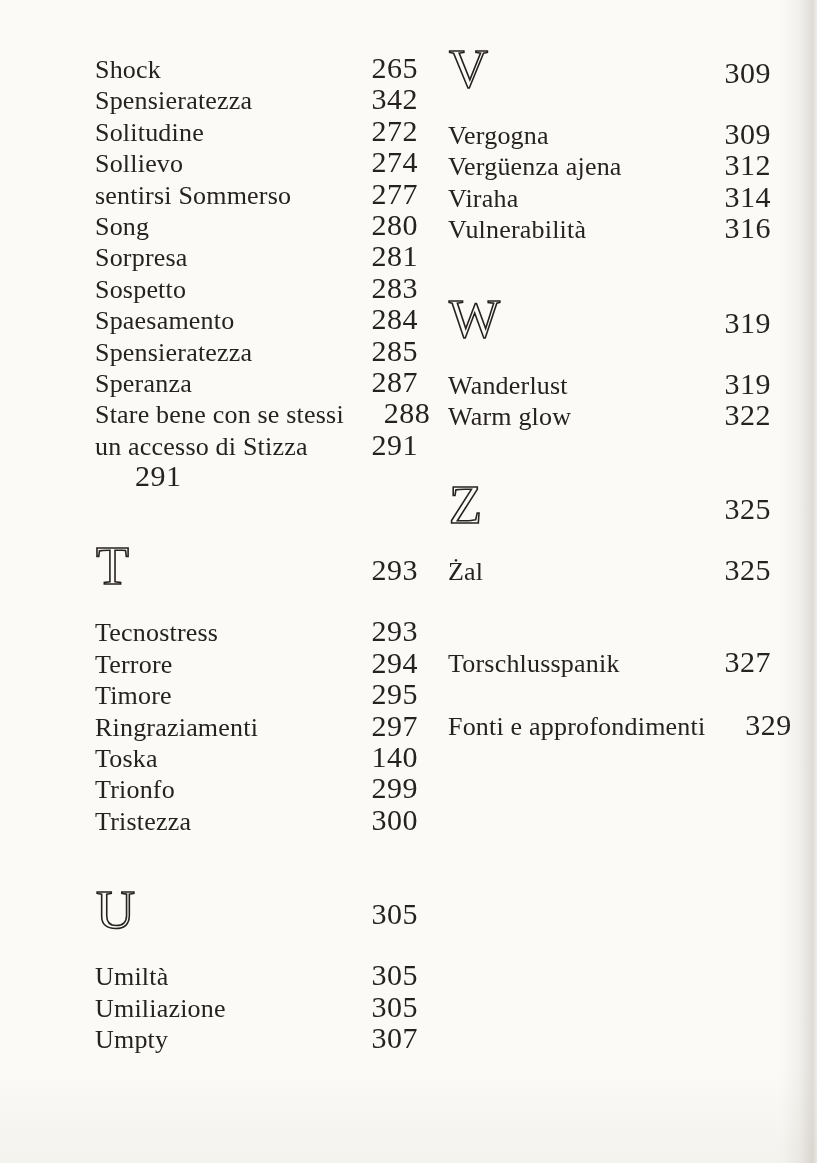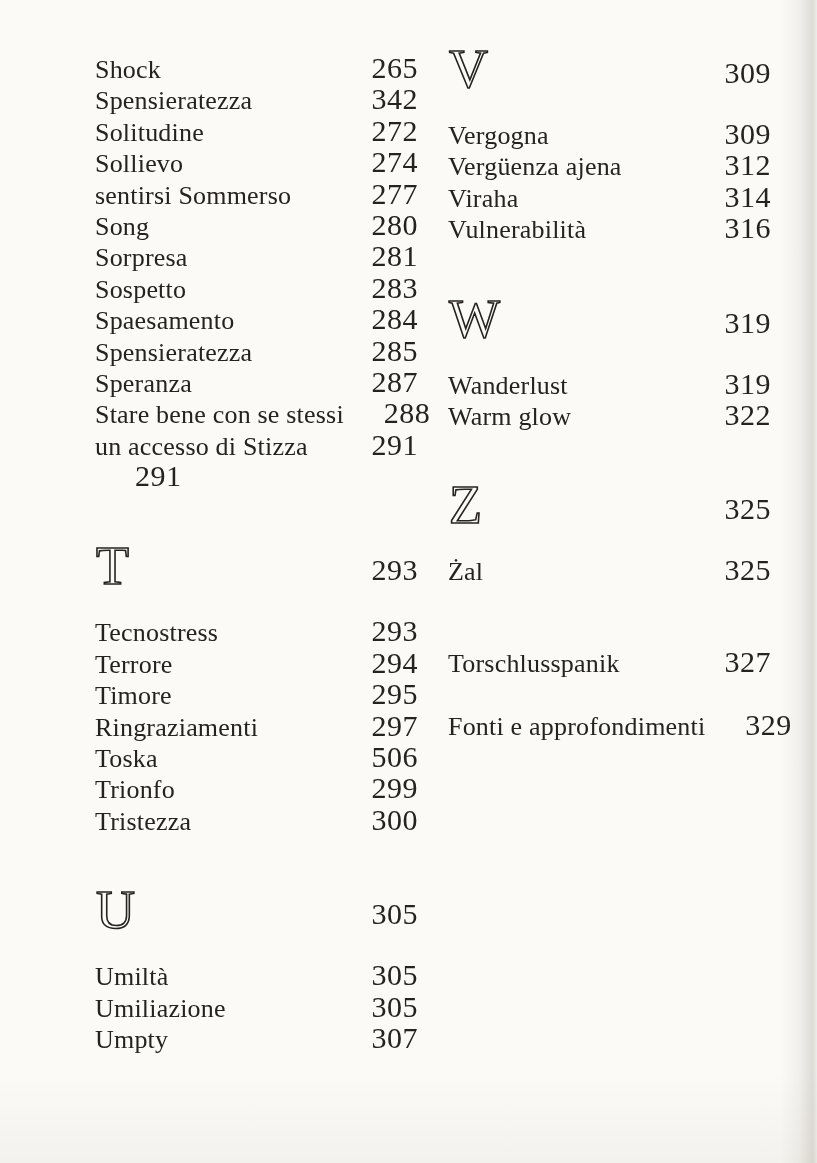--- a/index.html
+++ b/index.html
@@ -169,21 +169,21 @@
         <div class="entry-row">
           <span class="entry-label">Timore</span>
           <span class="pagenum">295</span>
         </div>
         <div class="entry-row">
           <span class="entry-label italic">Ringraziamenti</span>
           <span class="pagenum">297</span>
         </div>
         <div class="entry-row">
           <span class="entry-label italic">Toska</span>
-          <span class="pagenum">506</span>
+          <span class="pagenum">140</span>
         </div>
         <div class="entry-row">
           <span class="entry-label">Trionfo</span>
           <span class="pagenum">299</span>
         </div>
         <div class="entry-row">
           <span class="entry-label">Tristezza</span>
           <span class="pagenum">300</span>
         </div>
       </div>

